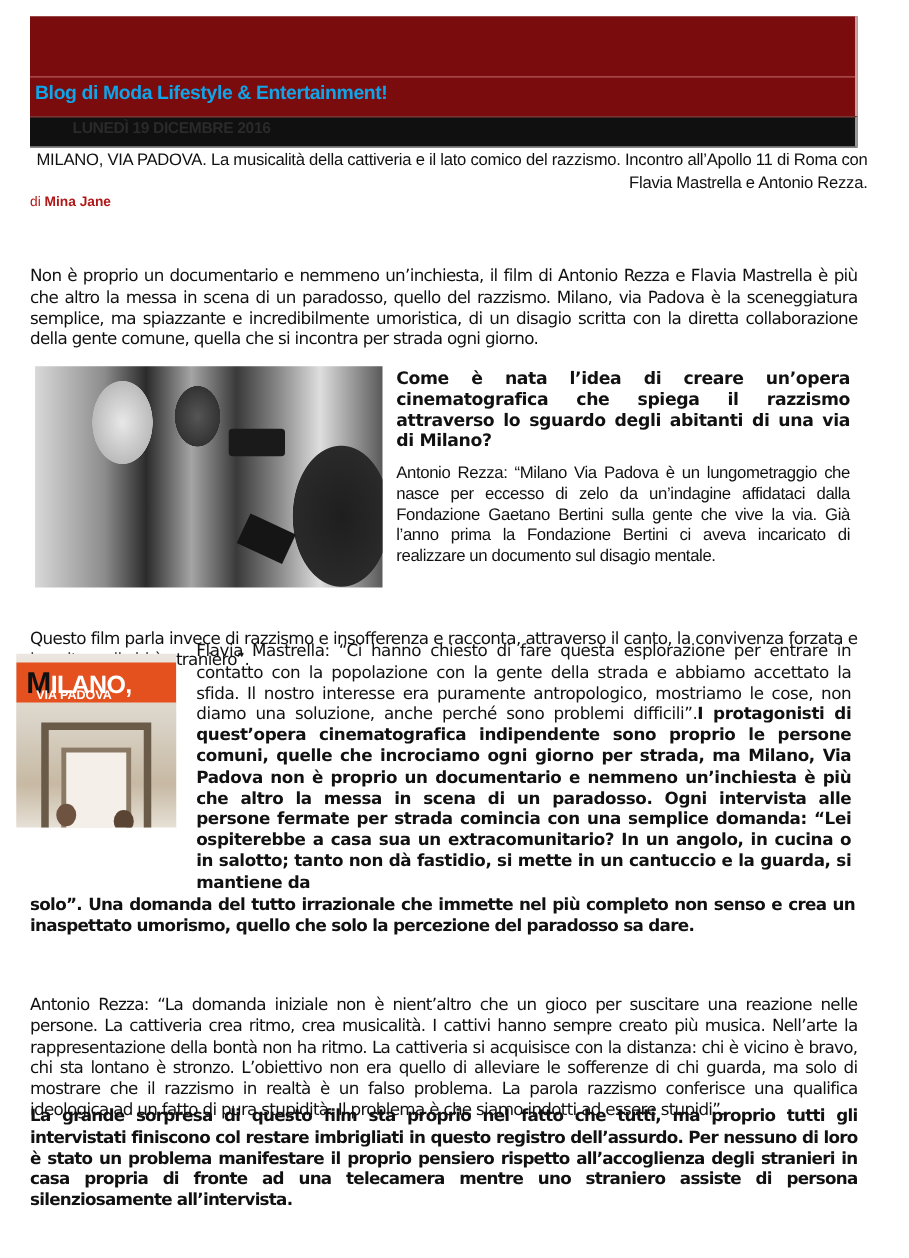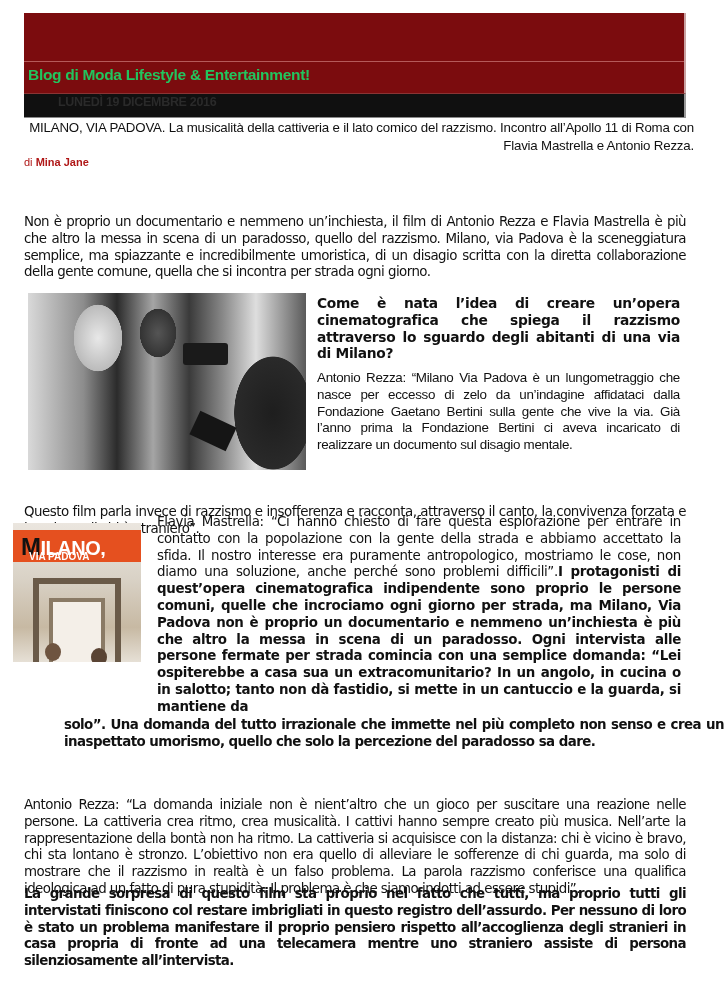--- a/index.html
+++ b/index.html
@@ -14,21 +14,21 @@
     .site-title {
       position: absolute; left: 4px; top: 2px;
       font-family: "Liberation Sans", sans-serif; font-size: 33px; color: #fff;
       letter-spacing: -0.3px;
     }
     .header-divider {
       position: absolute; left: 0; top: 48px; width: 660px; height: 1px; background: #b55a5a;
     }
     .site-tagline {
       position: absolute; left: 4px; top: 53px;
-      font-family: "Liberation Sans", sans-serif; font-size: 15.5px; color: #22c55e; font-weight: bold;
+      font-family: "Liberation Sans", sans-serif; font-size: 15.5px; color: #0ea5e9; font-weight: bold;
       letter-spacing: -0.3px;
     }
     .datebar {
       position: absolute; left: 24px; top: 93px; width: 660px; height: 23px;
       background: #101010; border-top: 1px solid #8a3434; border-right: 2px solid #9a9a9a;
       border-bottom: 1px solid #8a8a8a;
     }
     .date-text {
       position: absolute; left: 2px; top: 1px;
       font-family: "Liberation Sans", sans-serif; font-size: 12.5px; font-weight: bold; color: #2a2a2a;
@@ -106,21 +106,21 @@
     .poster-face2 { position: absolute; left: 78px; top: 125px; width: 16px; height: 18px; border-radius: 50%; background: #5a4434; }
     .p-flavia {
       position: absolute; left: 157px; top: 514px; width: 524px;
       font-family: "DejaVu Sans", sans-serif; font-size: 13.4px; line-height: 16.8px;
       text-align: justify; letter-spacing: -0.35px;
     }
     .p-flavia b { letter-spacing: -0.3px; }
     .p-bold-tail {
       position: absolute; left: 24px; top: 717px; width: 660px;
       font-family: "DejaVu Sans", sans-serif; font-size: 13.4px; line-height: 16.8px; font-weight: bold;
-      text-align: justify; letter-spacing: -0.55px; margin-left: 40px;
+      text-align: justify; letter-spacing: -0.55px;
     }
     .p-rezza2 { top: 765px; }
     .p-final {
       position: absolute; left: 24px; top: 886px; width: 662px;
       font-family: "DejaVu Sans", sans-serif; font-size: 13.4px; line-height: 16.8px; font-weight: bold;
       text-align: justify; letter-spacing: -0.6px;
     }
   </style>
 </head>
 <body>

